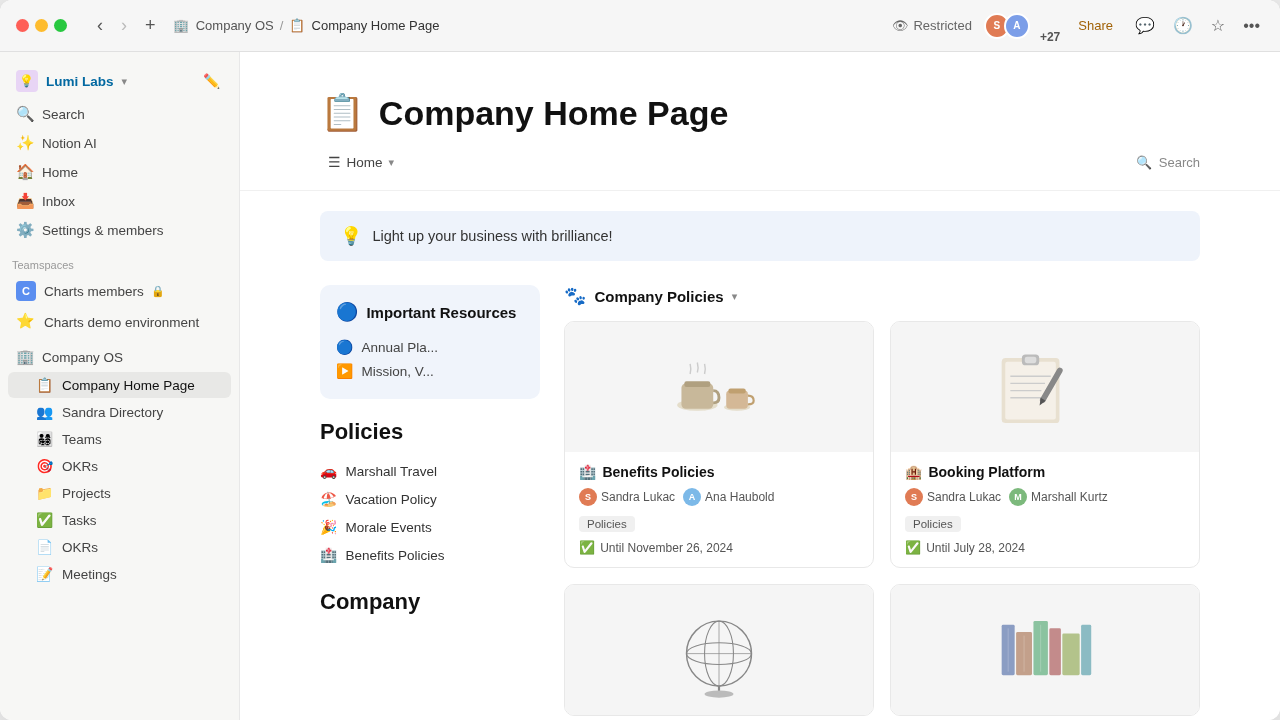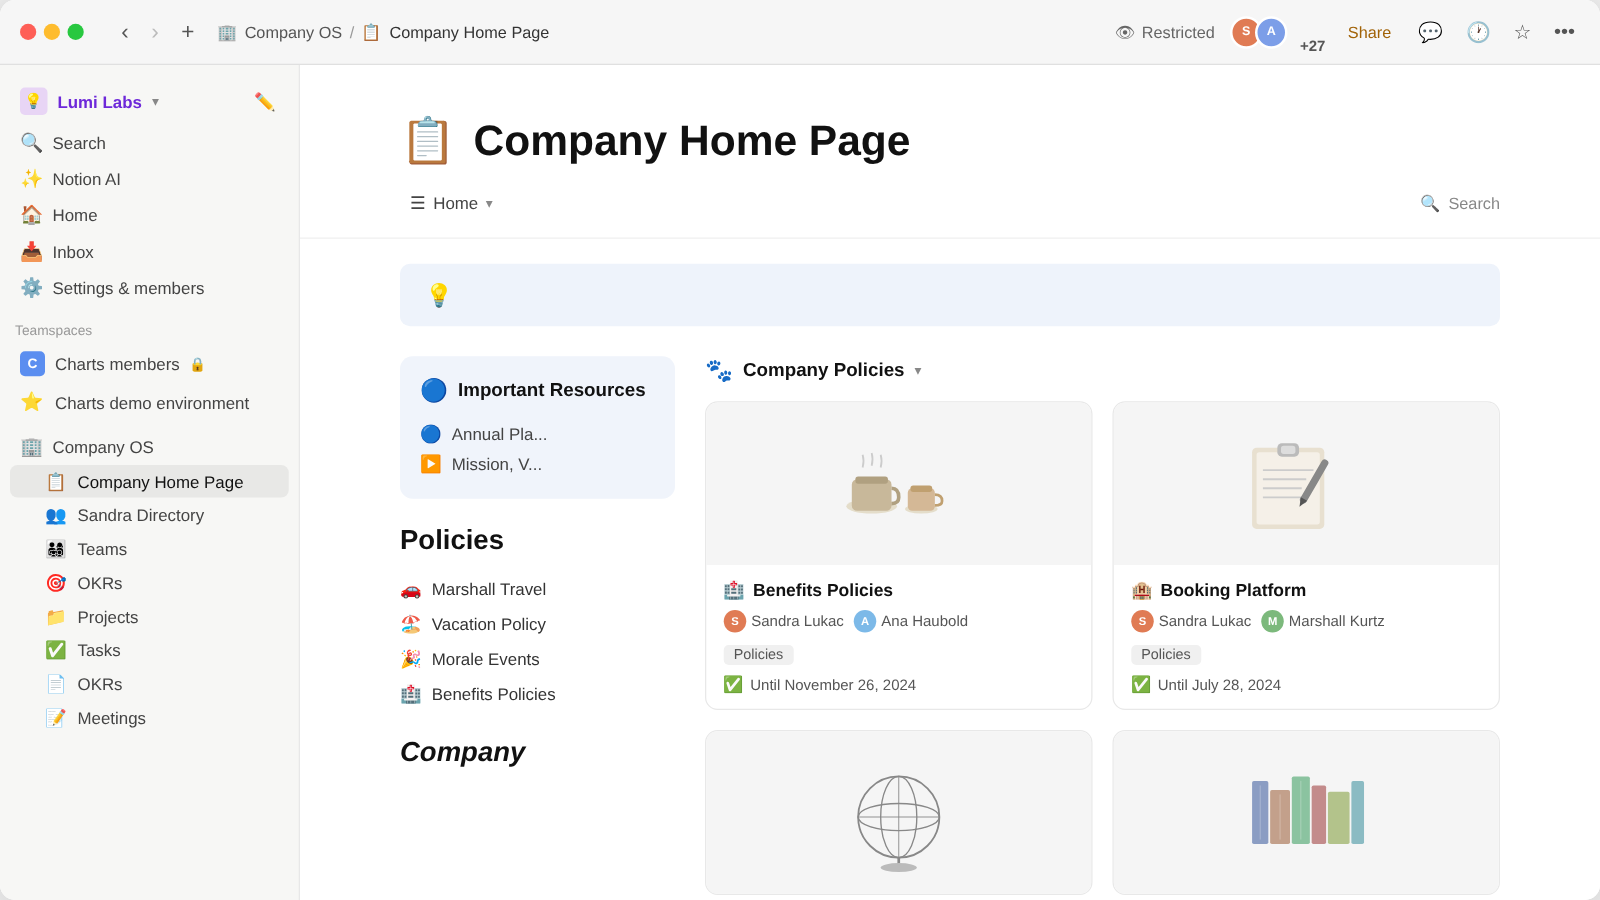--- a/index.html
+++ b/index.html
@@ -108,21 +108,21 @@
       display: flex; align-items: center; justify-content: space-between;
       padding: 6px 8px; border-radius: 6px; cursor: pointer;
       margin-bottom: 2px;
     }
     .workspace-left { display: flex; align-items: center; gap: 8px; }
     .workspace-icon {
       width: 22px; height: 22px; background: #e8d5f5;
       border-radius: 4px; display: flex; align-items: center; justify-content: center;
       font-size: 12px;
     }
-    .workspace-name { font-size: 13.5px; font-weight: 600; color: #6d28d9; }
+    .workspace-name { font-size: 13.5px; font-weight: 600; color: #0369a1; }
     .workspace-chevron { color: #888; font-size: 11px; }
     .edit-icon-btn {
       background: none; border: none; cursor: pointer;
       color: #888; font-size: 14px; padding: 2px;
     }
 
     .sidebar-nav-item {
       display: flex; align-items: center; gap: 8px;
       padding: 5px 8px; border-radius: 6px; cursor: pointer;
       font-size: 13.5px; color: #444;
@@ -246,21 +246,20 @@
     }
     .policy-link {
       display: flex; align-items: center; gap: 8px;
       font-size: 13.5px; color: #333;
       padding: 6px 0; cursor: pointer;
     }
     .policy-link-icon { font-size: 14px; }
 
     .company-section {
       margin-top: 20px;
-      font-style: italic;
     }
 
     
     .right-col {
       flex: 1;
     }
 
     .section-header-row {
       display: flex; align-items: center; gap: 8px;
       margin-bottom: 14px;
@@ -475,20 +474,21 @@
         <div class="view-search">
           <span>🔍</span>
           <span>Search</span>
         </div>
       </div>
 
       <div class="content-body">
 
         <div class="banner">
           <span class="banner-icon">💡</span>
+          <span>Light up your business with brilliance!</span>
         </div>
 
         <div class="two-col">
 
           <div class="left-col">
 
             <div class="resource-card">
               <div class="resource-card-header">
                 <span class="resource-icon">🔵</span>
                 <span>Important Resources</span>

